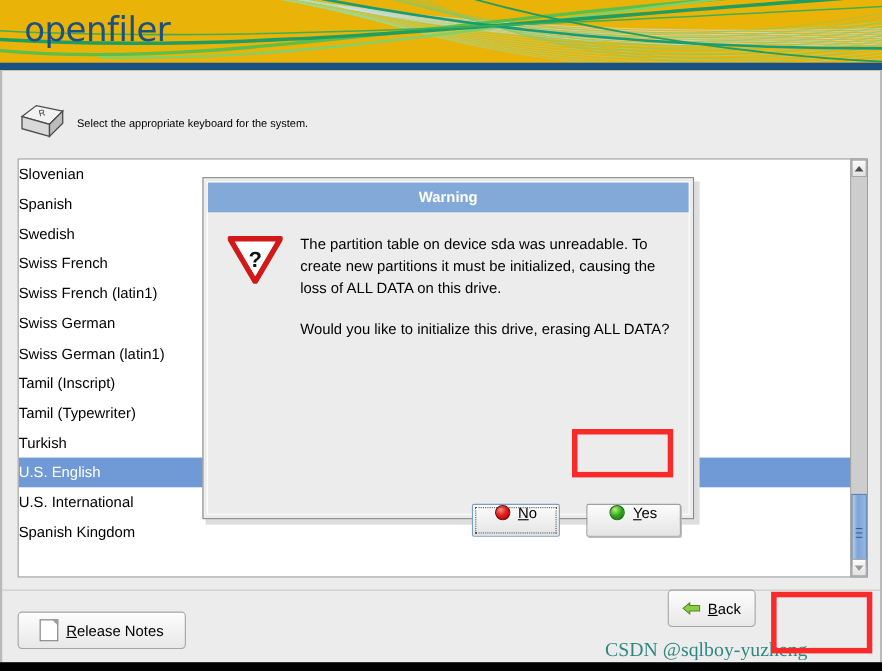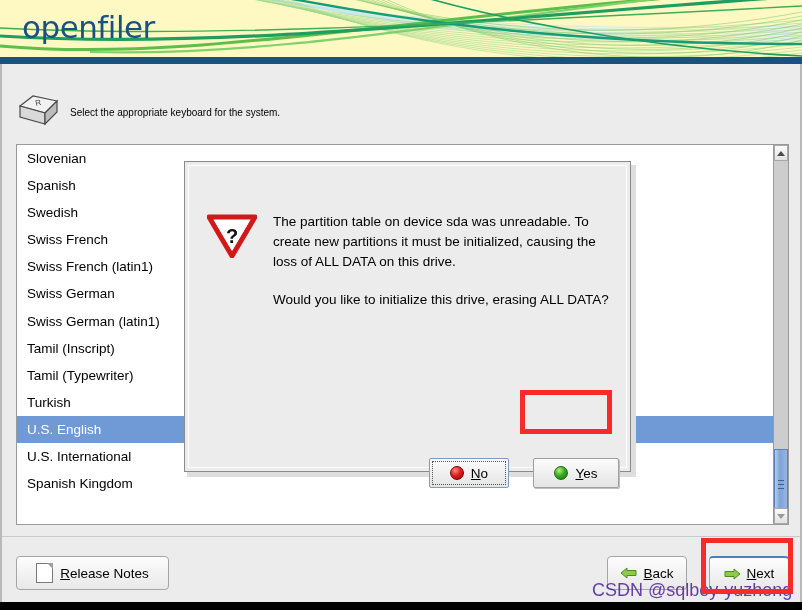--- a/index.html
+++ b/index.html
@@ -13,21 +13,21 @@
     font-family: "Liberation Sans", sans-serif;
     overflow: hidden;
     position: relative;
   }
 
   
   #header {
     position: absolute;
     left: 0; top: 0;
     width: 802px; height: 71px;
-    background: #fef9c3;
+    background: #eab308;
     overflow: hidden;
   }
   #header-art {
     position: absolute;
     left: 0; top: 0;
     width: 802px; height: 57px;
   }
   #logo {
     position: absolute;
     left: 22px; top: 9px;
@@ -87,21 +87,20 @@
     left: 14px; top: 80px;
     width: 771px; height: 381px;
     background: #ffffff;
     border: 1px solid #9a9a9a;
     box-sizing: border-box;
     overflow: hidden;
   }
   .kb-row {
     height: 27.1px;
     line-height: 27.1px;
-    padding-left: 10px;
     font-size: 13.5px;
     color: #000000;
     white-space: nowrap;
     box-sizing: border-box;
   }
   .kb-row.selected {
     background: #6f9ad6;
     color: #ffffff;
   }
 
@@ -213,21 +212,20 @@
   }
   .dlg-btn {
     position: absolute;
     top: 4px;
     height: 30px;
     background: linear-gradient(#fcfcfc, #e4e4e4);
     border: 1px solid #a0a0a0;
     border-radius: 2px;
     box-sizing: border-box;
     display: flex;
-    align-items: center;
     justify-content: center;
     font-size: 13.5px;
     color: #000000;
   }
   #btn-no {
     left: 0; width: 80px;
     border: 1px solid #7d9cc4;
     outline: 1px dotted #555;
     outline-offset: -4px;
   }
@@ -278,21 +276,21 @@
     border-radius: 4px;
     box-sizing: border-box;
     display: flex;
     align-items: center;
     justify-content: center;
     font-size: 13.5px;
     color: #000000;
     padding: 0 12px;
   }
   #btn-release { left: 14px; top: 492px; width: 153px; }
-  #btn-back { left: 605px; top: 492px; width: 80px; }
+  #btn-back { left: 605px; top: 472px; width: 80px; }
   #btn-next { left: 707px; top: 492px; width: 80px; border-top: 2px solid #4a7fc0; }
 
   .doc-icon {
     width: 15px; height: 18px;
     background: #ffffff;
     border: 1px solid #7a7a7a;
     margin-right: 7px;
     flex: none;
     position: relative;
   }
@@ -300,26 +298,26 @@
     content: "";
     position: absolute;
     right: -1px; top: -1px;
     border-left: 6px solid transparent;
     border-top: 6px solid #9e9e9e;
   }
   .arrow-icon { width: 17px; height: 14px; margin-right: 6px; flex: none; }
 
   #watermark {
     position: absolute;
-    left: 590px; top: 516px;
+    left: 548px; top: 516px;
     font-size: 18px;
-    color: #4c1d95;
+    color: #0f766e;
     opacity: 0.85;
     white-space: nowrap;
-    font-family: Liberation Sans, sans-serif;
+    font-family: Liberation Serif, serif;
   }
 </style>
 </head>
 <body>
 
 <div id="header">
   <svg id="header-art" viewBox="0 0 802 57" preserveAspectRatio="none">
     <defs>
       <clipPath id="hclip">
           <rect x="0" y="0" width="802" height="57"></rect>
@@ -414,20 +412,21 @@
       </div>
     </div>
     <div class="sb-btn" id="sb-down">
       <div class="sb-arrow down"></div>
     </div>
   </div>
 
   <div id="dialog-shadow"></div>
   <div id="dialog">
     <div id="dialog-inner"></div>
+    <div id="dialog-title">Warning</div>
 
     <div id="warn-icon">
       <svg viewBox="0 0 50 46" width="50" height="46">
         <polygon points="25,44 2,5 48,5" fill="#ffffff" stroke="#d21919" stroke-width="5" stroke-linejoin="round"></polygon>
         <polygon points="25,38 8,9 42,9" fill="#ffffff" stroke="#ffffff" stroke-width="1"></polygon>
         <text x="25" y="31" text-anchor="middle" font-family="Liberation Sans, sans-serif" font-size="20" font-weight="bold" fill="#111111">?</text>
       </svg>
     </div>
 
     <div id="dialog-body">
@@ -456,28 +455,20 @@
 
   <div class="foot-btn" id="btn-back">
     <span class="arrow-icon">
       <svg viewBox="0 0 17 14" width="17" height="14">
         <polygon points="1,7 7,2 7,4.5 16,4.5 16,9.5 7,9.5 7,12" fill="#8ccc4a" stroke="#4f8a1e" stroke-width="1"></polygon>
       </svg>
     </span>
     <span><span class="mn">B</span><span>ack</span></span>
   </div>
 
-  <div class="foot-btn" id="btn-next">
-    <span class="arrow-icon">
-      <svg viewBox="0 0 17 14" width="17" height="14">
-        <polygon points="16,7 10,2 10,4.5 1,4.5 1,9.5 10,9.5 10,12" fill="#8ccc4a" stroke="#4f8a1e" stroke-width="1"></polygon>
-      </svg>
-    </span>
-    <span><span class="mn">N</span><span>ext</span></span>
-  </div>
 
   <div id="watermark">CSDN @sqlboy-yuzheng</div>
 </div>
 
 <div class="annot" id="annot-yes"></div>
 <div class="annot" id="annot-next"></div>
 
 <div id="bottom-strip"></div>
 
 </body></html>

